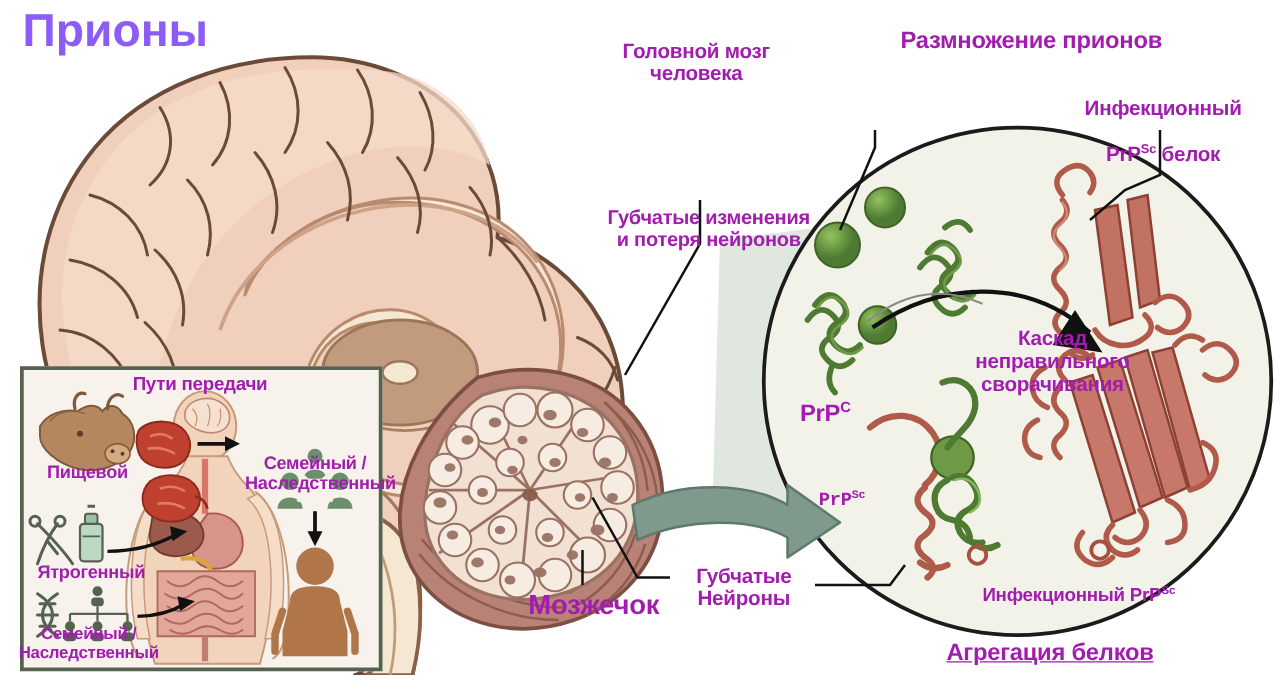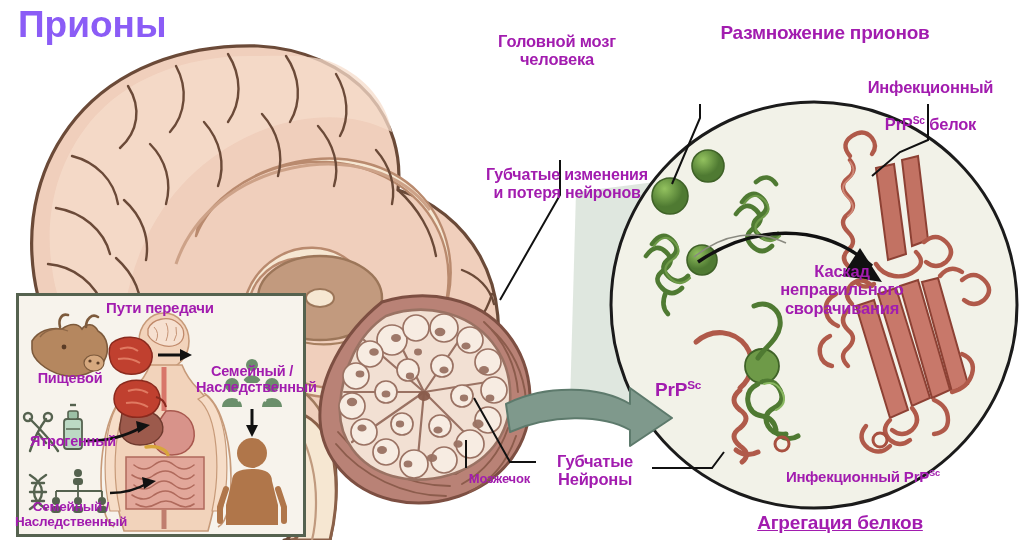--- a/index.html
+++ b/index.html
@@ -33,31 +33,31 @@
   }
 
   
   #lbl-brain{left:452px;top:32px;width:210px;font-size:16.5px;}
   #lbl-spong{left:452px;top:118px;width:230px;font-size:16px;margin-top:48px;}
   #lbl-repro{left:660px;top:22px;width:330px;font-size:19px;}
   #lbl-normal{left:630px;top:60px;width:190px;font-size:16.5px;}
   #lbl-infect{left:838px;top:60px;width:185px;font-size:16.5px;}
   #lbl-cascade{left:752px;top:262px;width:180px;font-size:16.5px;}
   #lbl-prpc{left:640px;top:300px;width:70px;font-size:19px;text-align:left;}
-  #lbl-prpsc{left:655px;top:358px;width:85px;font-size:19px;text-align:left;}
+  #lbl-prpsc{left:655px;top:376px;width:85px;font-size:15px;text-align:left;font-family:Liberation Mono, monospace;}
   #lbl-infprpsc{left:748px;top:452px;width:230px;font-size:15px;}
   #lbl-aggreg{left:715px;top:512px;width:250px;font-size:19px;text-decoration:underline;}
-  #lbl-cereb{left:420px;top:472px;width:110px;font-size:13px;text-align:right;}
+  #lbl-cereb{left:420px;top:472px;width:110px;font-size:22px;}
   #lbl-neurons{left:540px;top:452px;width:110px;font-size:16.5px;}
 
   
   #lbl-inset-title{left:60px;top:300px;width:200px;font-size:15px;}
   #lbl-food{left:22px;top:370px;width:96px;font-size:14.5px;}
   #lbl-fam1{left:196px;top:364px;width:112px;font-size:14.5px;line-height:1.08;}
-  #lbl-iatro{left:18px;top:433px;width:110px;font-size:14.5px;}
+  #lbl-iatro{left:18px;top:450px;width:110px;font-size:14.5px;}
   #lbl-fam2{left:12px;top:500px;width:118px;font-size:13.5px;line-height:1.08;}
 
   
   #inset{
     left:16px;top:293px;width:290px;height:244px;
     background:#f7f3ec;
     border:3px solid #55624f;
     box-sizing:border-box;
   }
 </style>
@@ -360,20 +360,23 @@
 
   <div class="lbl" id="lbl-infect">
     <span>Инфекционный</span><br>
     <span>PrP</span><sup>Sc</sup><span> белок</span>
   </div>
 
   <div class="lbl" id="lbl-cascade">Каскад
 неправильного
 сворачивания</div>
 
+  <div class="lbl" id="lbl-prpc">
+    <span>PrP</span><sup>C</sup>
+  </div>
 
   <div class="lbl" id="lbl-prpsc">
     <span>PrP</span><sup>Sc</sup>
   </div>
 
   <div class="lbl" id="lbl-infprpsc">
     <span>Инфекционный PrP</span><sup>Sc</sup>
   </div>
 
   <div class="lbl" id="lbl-aggreg">Агрегация белков</div>

